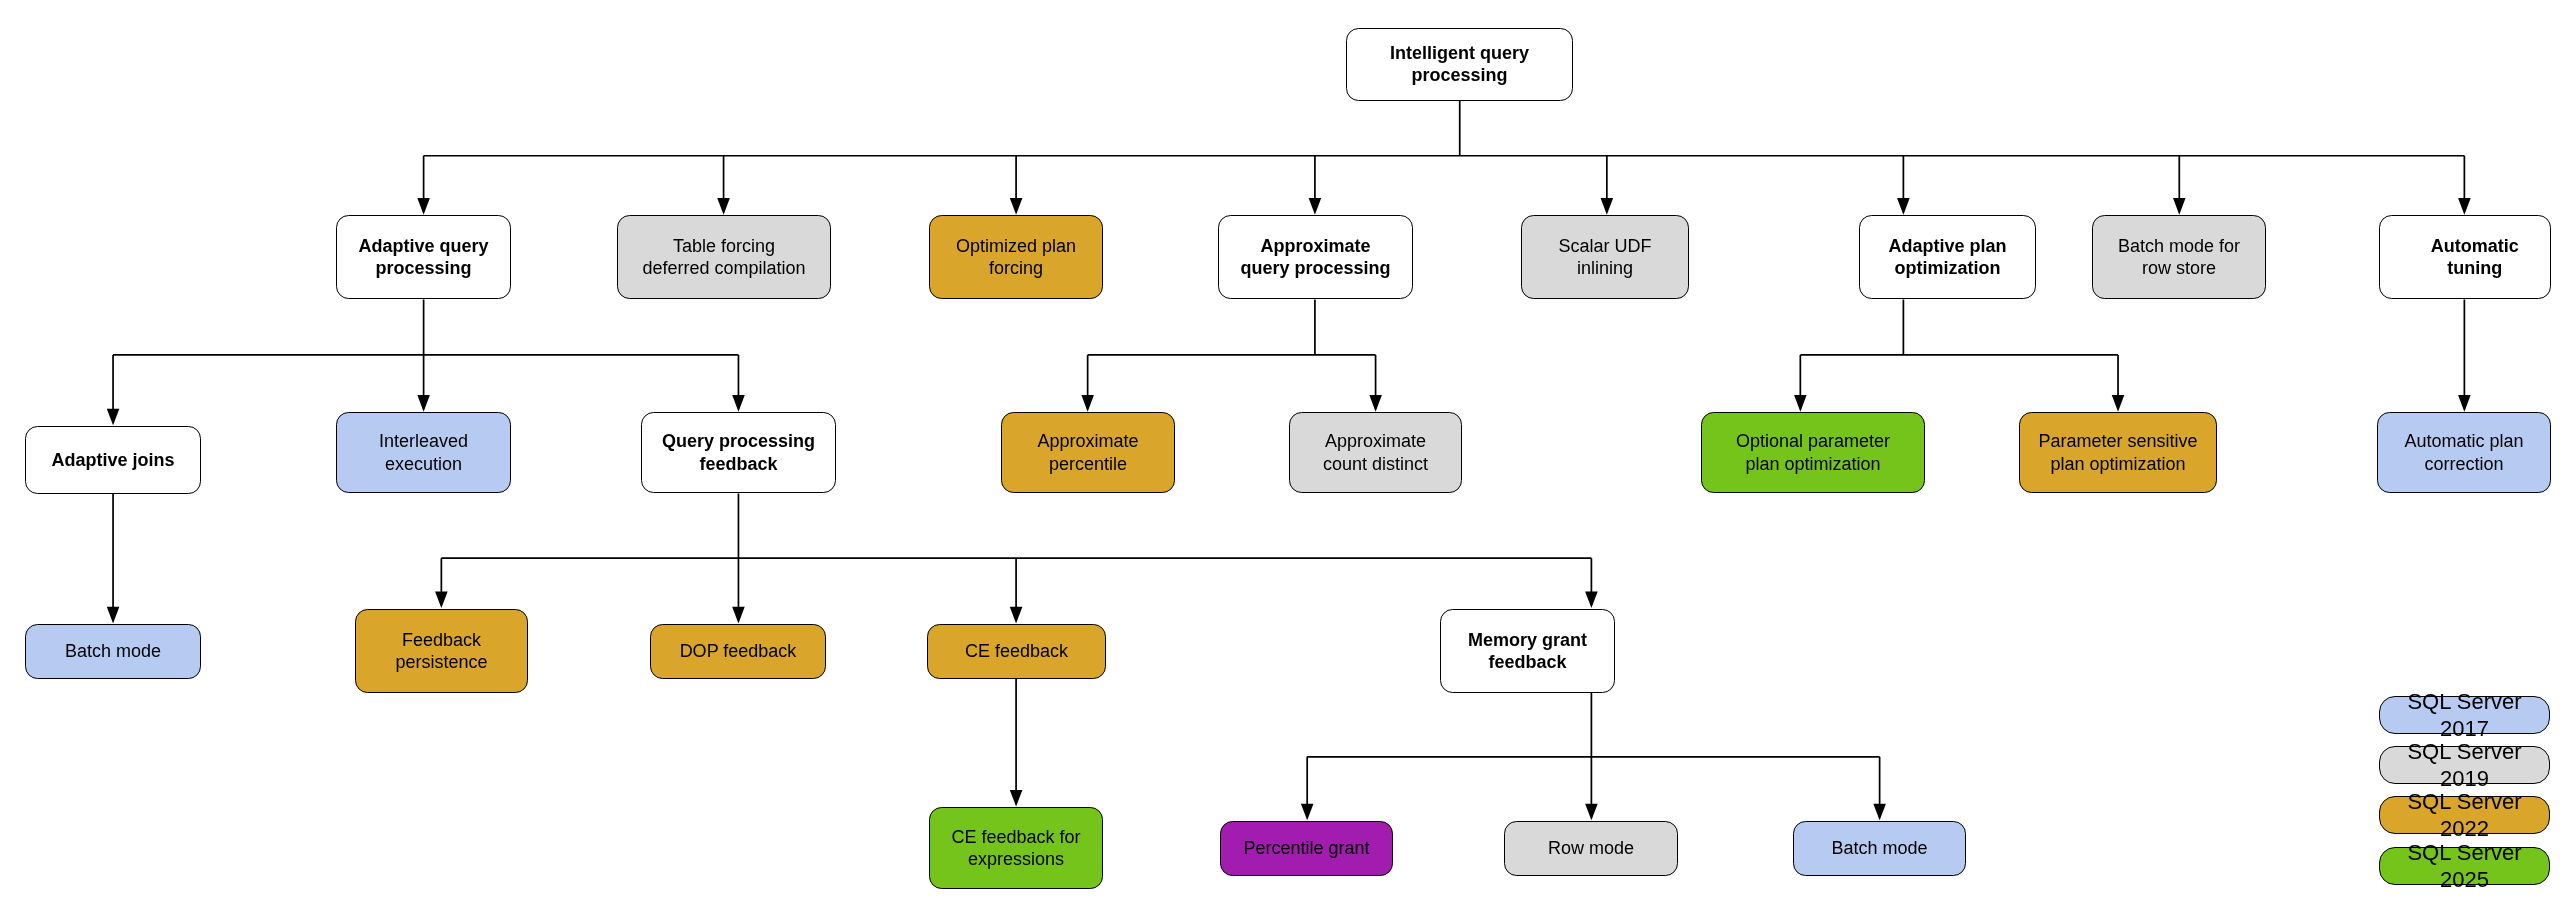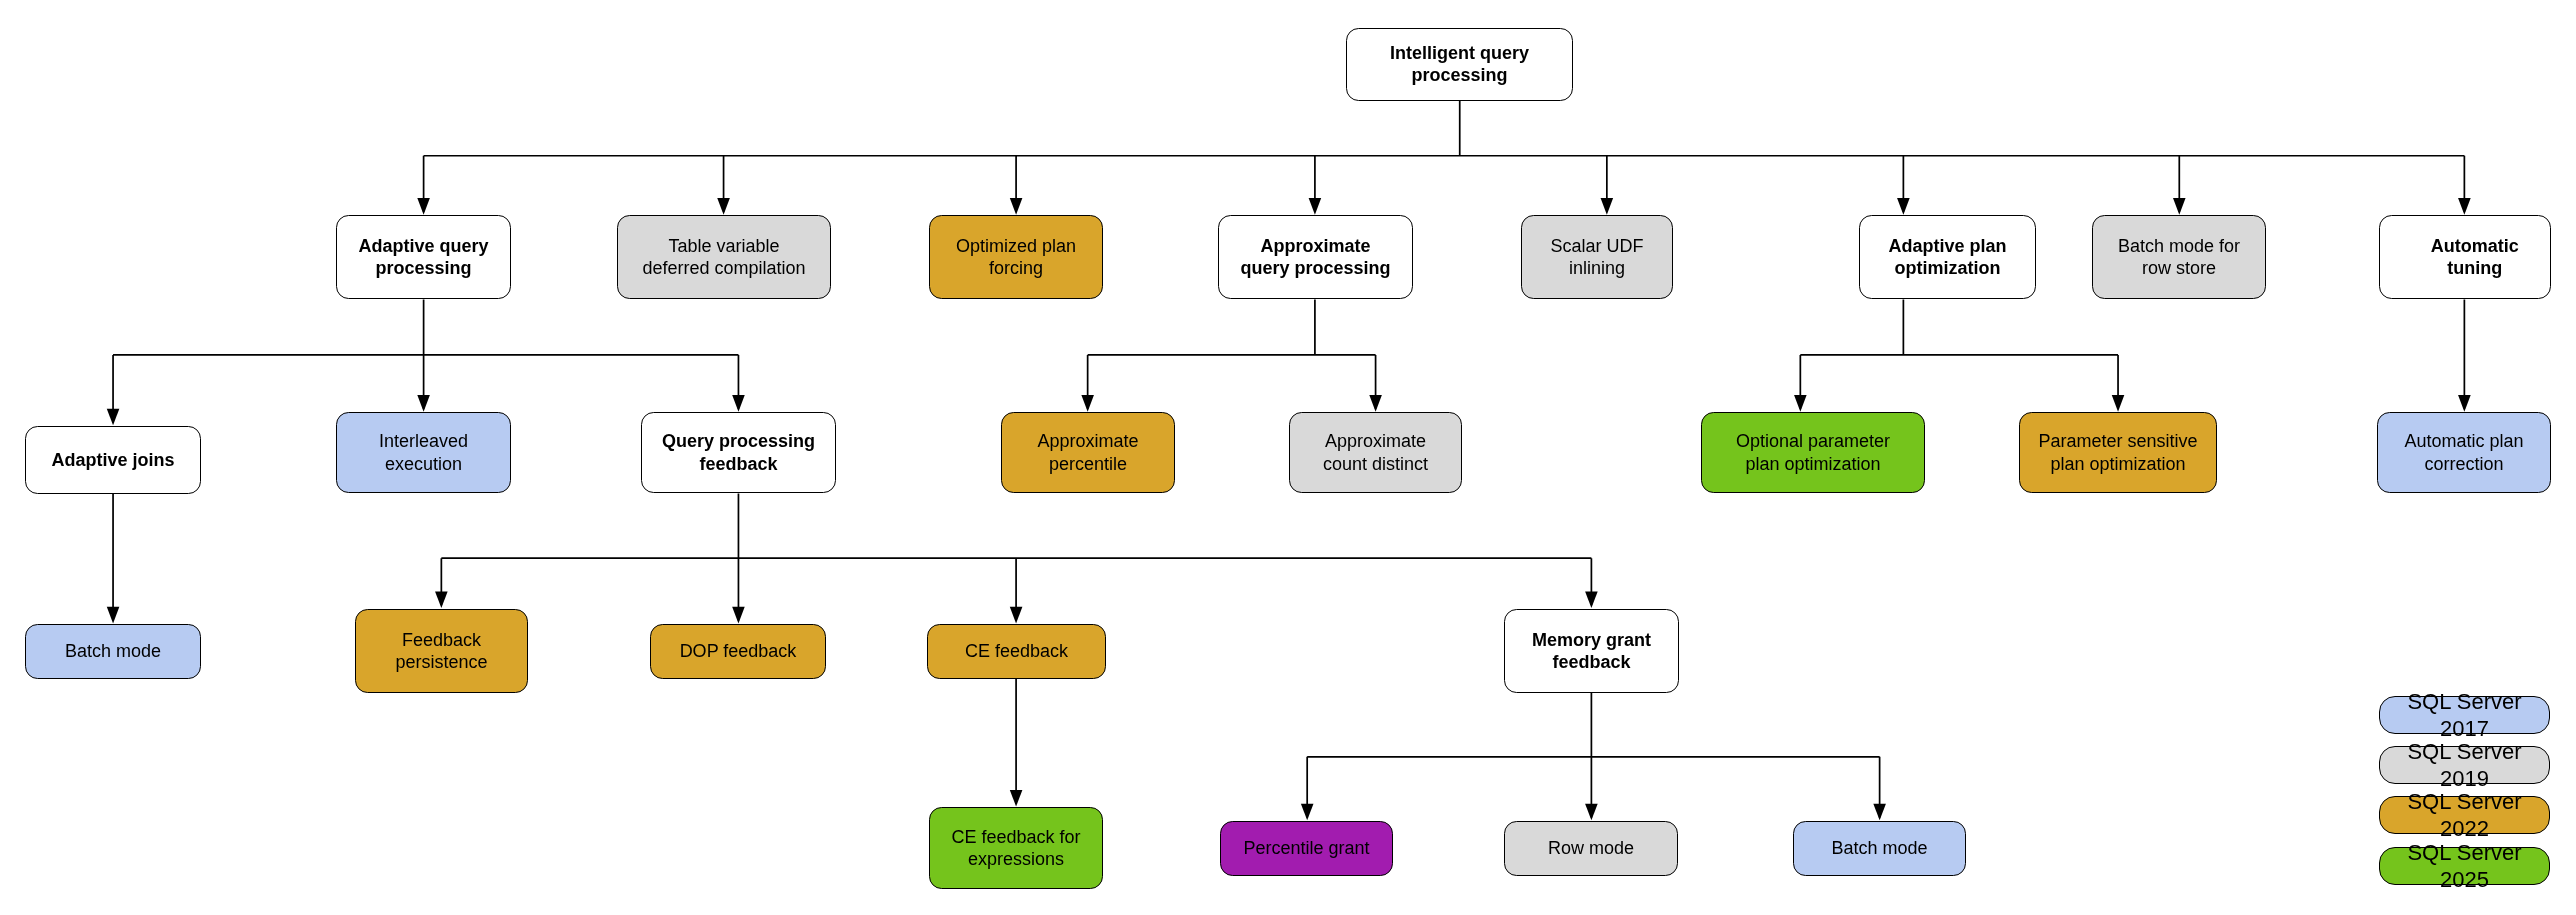--- a/index.html
+++ b/index.html
@@ -47,27 +47,27 @@
       <polygon points="1764,1380 1786,1380 1775,1409" fill="#000000"></polygon>
       <polygon points="2272.5,1404 2294.5,1404 2283.5,1433" fill="#000000"></polygon>
       <polygon points="2769,1404 2791,1404 2780,1433" fill="#000000"></polygon>
       <polygon points="3272.5,1404 3294.5,1404 3283.5,1433" fill="#000000"></polygon>
     </svg>
   <div id="nodes">
       <div class="node  base" style="left: 1346px; top: 27.5px; width: 227px; height: 73px; background: rgb(255, 255, 255);">Intelligent query
 processing</div>
       <div class="node  base" style="left: 336px; top: 215px; width: 175px; height: 84px; background: rgb(255, 255, 255);">Adaptive query
 processing</div>
-      <div class="node " style="left: 617px; top: 215px; width: 214px; height: 84px; background: rgb(217, 217, 217);">Table variable
+      <div class="node " style="left: 617px; top: 215px; width: 214px; height: 84px; background: rgb(217, 217, 217);">Table forcing
 deferred compilation</div>
       <div class="node " style="left: 929px; top: 215px; width: 174px; height: 84px; background: rgb(217, 165, 43);">Optimized plan
 forcing</div>
       <div class="node  base" style="left: 1218px; top: 215px; width: 195px; height: 84px; background: rgb(255, 255, 255);">Approximate
 query processing</div>
-      <div class="node " style="left: 1521px; top: 215px; width: 152px; height: 84px; background: rgb(217, 217, 217);">Scalar UDF
+      <div class="node " style="left: 1521px; top: 215px; width: 168px; height: 84px; background: rgb(217, 217, 217);">Scalar UDF
 inlining</div>
       <div class="node  base" style="left: 1815px; top: 215px; width: 177px; height: 84px; background: rgb(255, 255, 255); margin-left: 44px;">Adaptive plan
 optimization</div>
       <div class="node " style="left: 2092px; top: 215px; width: 174px; height: 84px; background: rgb(217, 217, 217);">Batch mode for
 row store</div>
       <div class="node  base" style="left: 2379px; top: 215px; width: 172px; height: 84px; background: rgb(255, 255, 255); padding-left: 24px;">Automatic
 tuning</div>
       <div class="node  base" style="left: 25px; top: 426px; width: 176px; height: 68px; background: rgb(255, 255, 255);">Adaptive joins</div>
       <div class="node " style="left: 336px; top: 412px; width: 175px; height: 81px; background: rgb(183, 203, 242);">Interleaved
 execution</div>
@@ -81,21 +81,21 @@
 plan optimization</div>
       <div class="node " style="left: 2019px; top: 412px; width: 198px; height: 81px; background: rgb(217, 165, 43);">Parameter sensitive
 plan optimization</div>
       <div class="node " style="left: 2377px; top: 412px; width: 174px; height: 81px; background: rgb(183, 203, 242);">Automatic plan
 correction</div>
       <div class="node " style="left: 25px; top: 624px; width: 176px; height: 55px; background: rgb(183, 203, 242);">Batch mode</div>
       <div class="node " style="left: 355px; top: 609px; width: 173px; height: 84px; background: rgb(217, 165, 43);">Feedback
 persistence</div>
       <div class="node " style="left: 650px; top: 624px; width: 176px; height: 55px; background: rgb(217, 165, 43);">DOP feedback</div>
       <div class="node " style="left: 927px; top: 624px; width: 179px; height: 55px; background: rgb(217, 165, 43);">CE feedback</div>
-      <div class="node  base" style="left: 1504px; top: 609px; width: 175px; height: 84px; background: rgb(255, 255, 255);">Memory grant
+      <div class="node  base" style="left: 1440px; top: 609px; width: 175px; height: 84px; background: rgb(255, 255, 255);">Memory grant
 feedback</div>
       <div class="node " style="left: 929px; top: 807px; width: 174px; height: 82px; background: rgb(117, 196, 28);">CE feedback for
 expressions</div>
       <div class="node " style="left: 1220px; top: 821px; width: 173px; height: 55px; background: #a21caf;">Percentile grant</div>
       <div class="node " style="left: 1504px; top: 821px; width: 174px; height: 55px; background: rgb(217, 217, 217);">Row mode</div>
       <div class="node " style="left: 1793px; top: 821px; width: 173px; height: 55px; background: rgb(183, 203, 242);">Batch mode</div>
     </div>
   <div id="legend">
       <div class="node legend" style="left: 2379px; top: 696px; width: 171px; height: 38px; background: rgb(183, 203, 242);">SQL Server 2017</div>
       <div class="node legend" style="left: 2379px; top: 746px; width: 171px; height: 38px; background: rgb(217, 217, 217);">SQL Server 2019</div>

